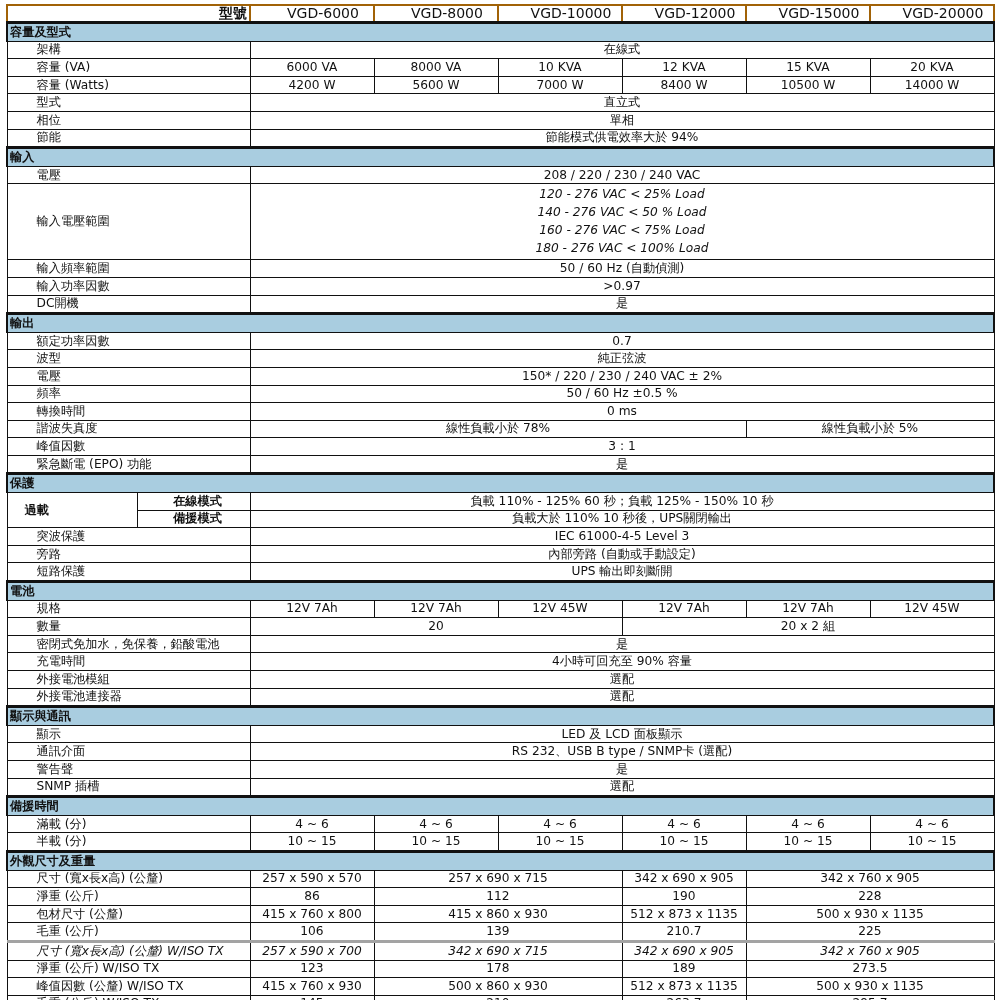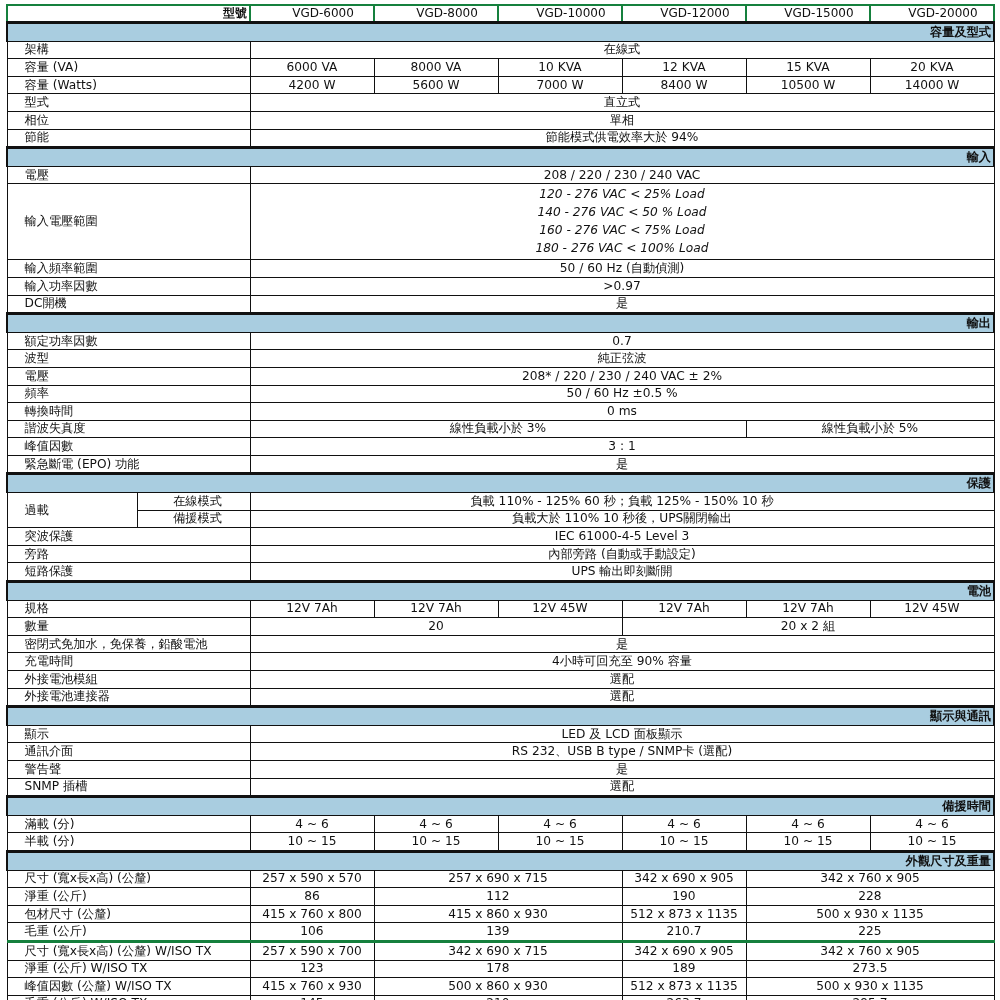--- a/index.html
+++ b/index.html
@@ -1,26 +1,26 @@
 <!DOCTYPE html>
 <html><head>
 <meta charset="utf-8">
 <style>
   html, body { margin:0; padding:0; background:#ffffff; }
   body { width:1000px; height:1000px; overflow:hidden; position:relative; font-family:"DejaVu Sans", sans-serif; }
   #spec { position:absolute; left:6px; top:4px; width:988px; border-collapse:collapse; table-layout:fixed; font-size:12.2px; color:#111; }
   #spec td { border:1px solid #111; padding:0 2px; height:16.6px; line-height:15px; white-space:nowrap; overflow:hidden; text-align:center; }
   #spec col.c-label { width:243px; }
   #spec col.c-m { width:124px; }
-  #spec td.lbl { text-align:left; padding-left:17px; }
+  #spec td.lbl { text-align:left; padding-left:29px; }
   #spec td.sublbl { text-align:center; padding-left:10px; }
   #spec td.hdr-lbl { text-align:right; font-weight:bold; padding-right:2px; }
-  #spec tr.head td { border:2px solid #15803d; height:14px; font-size:12px;padding-left:24px; }
-  #spec tr.sec td { background:#a9cde0; text-align:right; font-weight:bold; padding-left:2px; border-top:3px solid #111; border-left:2px solid #111; border-right:2px solid #111;margin-top:27px; }
-  #spec tr.thick td { border-top:3px solid #15803d; }
+  #spec tr.head td { border:2px solid #a16207; height:14px; font-size:14px;padding-left:24px; }
+  #spec tr.sec td { background:#a9cde0; text-align:left; font-weight:bold; padding-left:2px; border-top:3px solid #111; border-left:2px solid #111; border-right:2px solid #111;margin-top:27px; }
+  #spec tr.thick td { border-top:3px solid #a3a3a3;font-style:italic; }
   #spec tr.last td { border-bottom:3px solid #111; }
   #spec td.vcenter { vertical-align:middle; }
   .multiline span { display:block; line-height:17.8px;font-style:italic; }
 </style>
 </head>
 <body>
 
 <table id="spec">
   <colgroup>
     <col class="c-label">
@@ -116,50 +116,50 @@
     <tr>
       <td class="lbl">額定功率因數</td>
       <td colspan="6">0.7</td>
     </tr>
     <tr>
       <td class="lbl">波型</td>
       <td colspan="6">純正弦波</td>
     </tr>
     <tr>
       <td class="lbl">電壓</td>
-      <td colspan="6">208* / 220 / 230 / 240 VAC ± 2%</td>
+      <td colspan="6">150* / 220 / 230 / 240 VAC ± 2%</td>
     </tr>
     <tr>
       <td class="lbl">頻率</td>
       <td colspan="6">50 / 60 Hz ±0.5 %</td>
     </tr>
     <tr>
       <td class="lbl">轉換時間</td>
       <td colspan="6">0 ms</td>
     </tr>
     <tr>
       <td class="lbl">諧波失真度</td>
-      <td colspan="4">線性負載小於 3%</td>
+      <td colspan="4">線性負載小於 78%</td>
       <td colspan="2">線性負載小於 5%</td>
     </tr>
     <tr>
       <td class="lbl">峰值因數</td>
       <td colspan="6">3 : 1</td>
     </tr>
     <tr>
       <td class="lbl">緊急斷電 (EPO) 功能</td>
       <td colspan="6">是</td>
     </tr>
 
     <tr class="sec">
       <td colspan="7">保護</td>
     </tr>
     <tr>
       <td class="lbl" rowspan="2" style="padding:0;">
-        <table style="width:100%;border-collapse:collapse;table-layout:fixed;">
+        <table style="width:100%;border-collapse:collapse;table-layout:fixed;font-weight:bold;">
           <tbody>
               <tr>
             <td rowspan="2" style="border:none;border-right:1px solid #111;width:110px;text-align:left;padding-left:17px;height:34px;">過載</td>
             <td class="sublbl" style="border:none;border-bottom:1px solid #111;">在線模式</td>
           </tr>
           <tr>
             <td class="sublbl" style="border:none;">備援模式</td>
           </tr>
         </tbody>
           </table>

